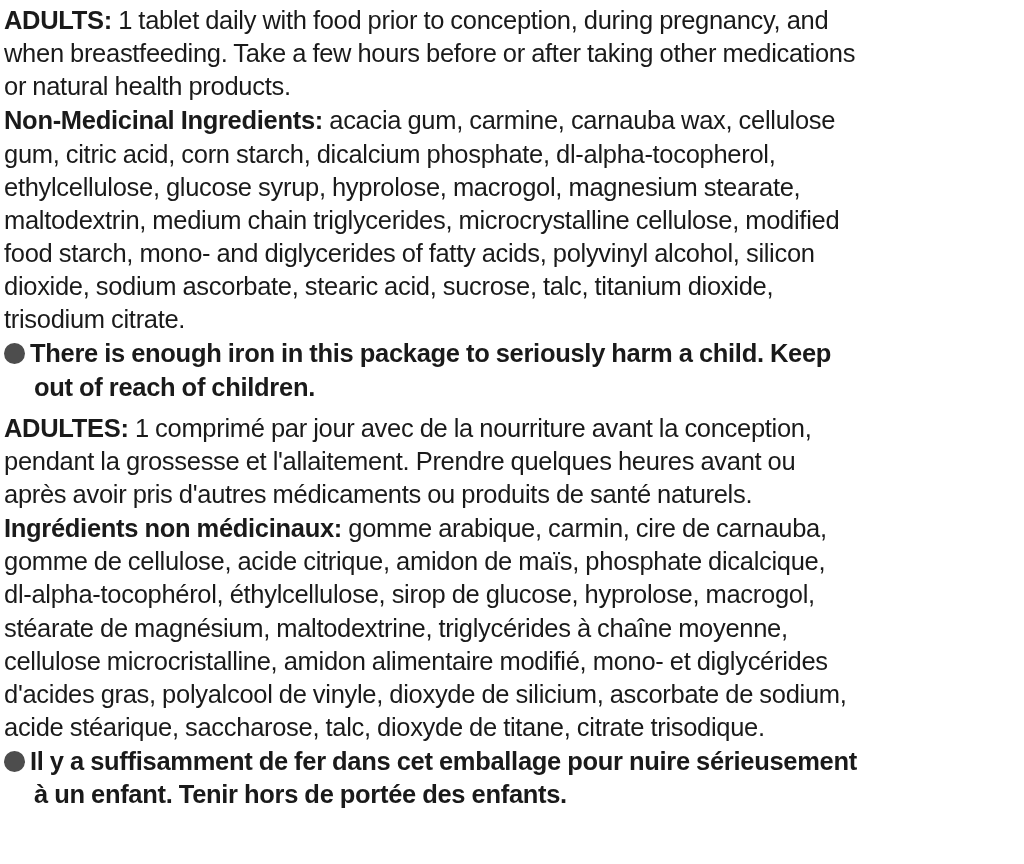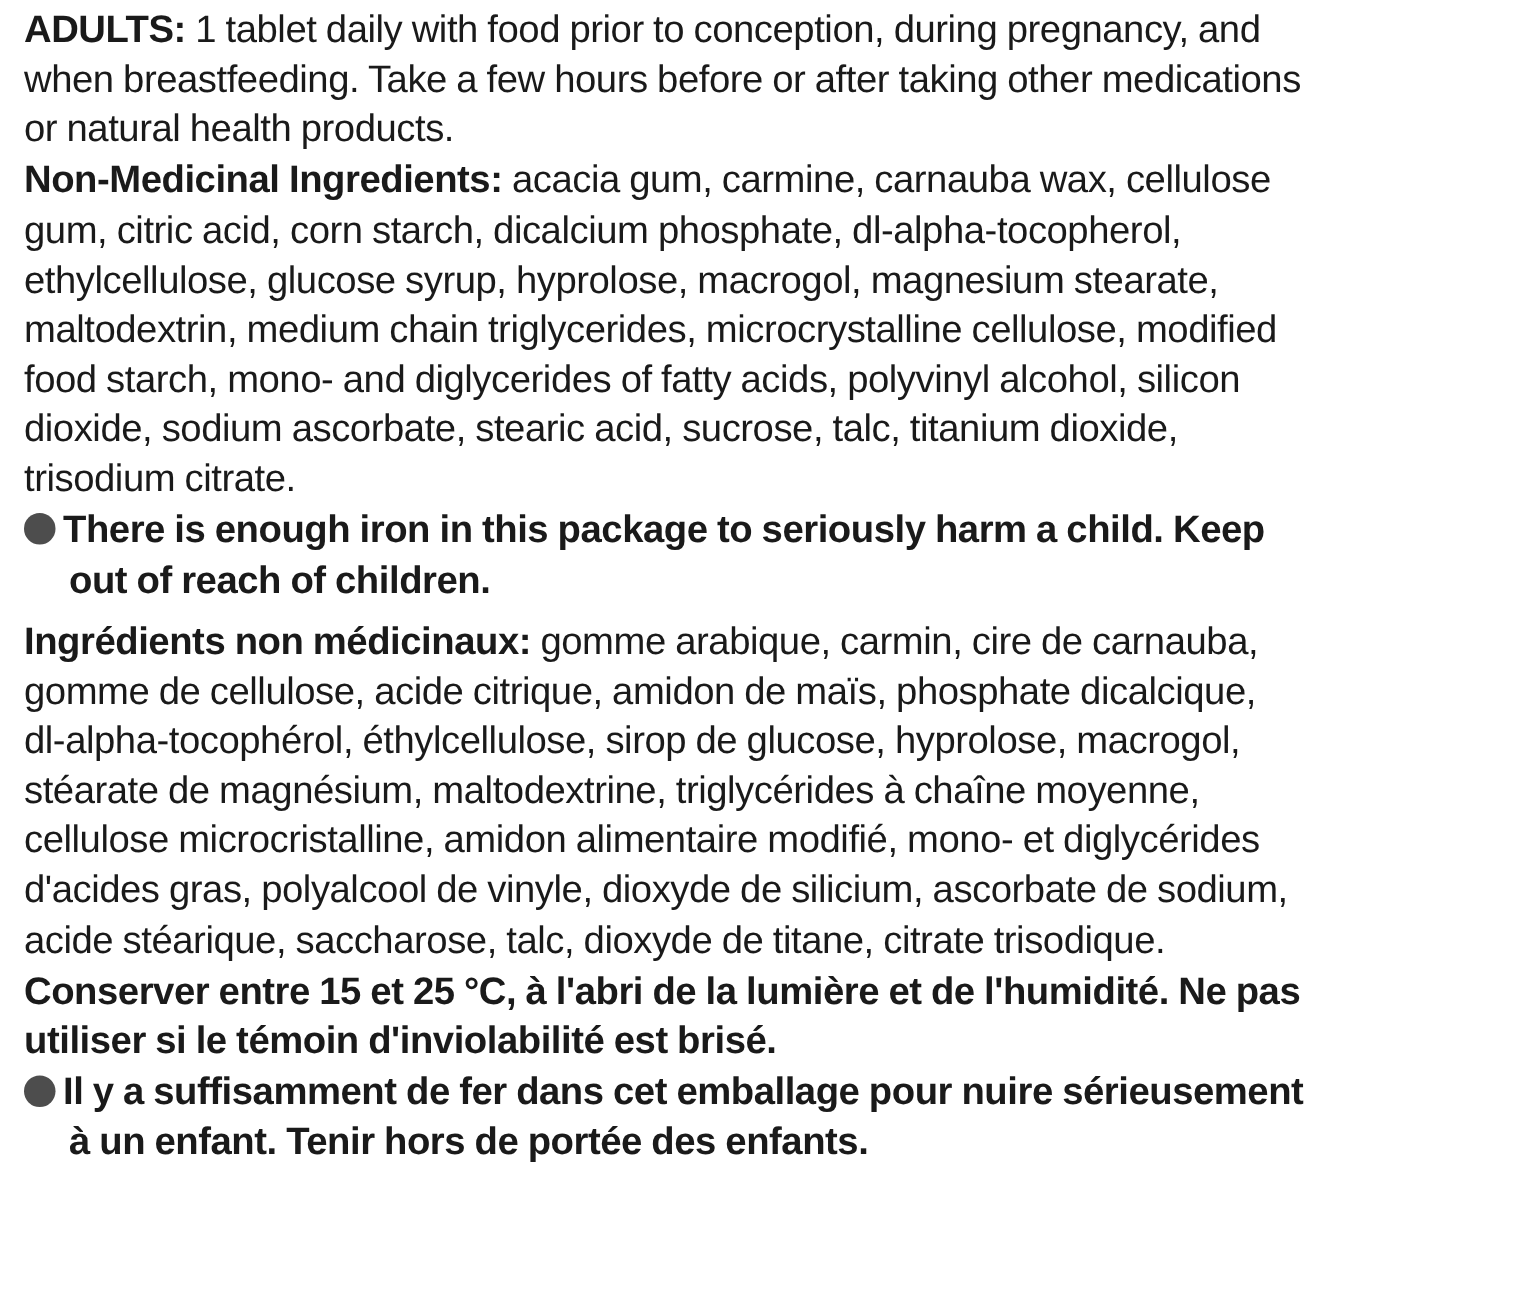--- a/index.html
+++ b/index.html
@@ -12,21 +12,20 @@
     height: 864px;
     font-family: "Liberation Sans", sans-serif;
     color: #1a1a1a;
     overflow: hidden;
   }
   .label {
     box-sizing: border-box;
     width: 864px;
     height: 864px;
     padding: 4px 6px 0 4px;
-    margin-left: 12px;
   }
   .block {
     font-size: 25.5px;
     line-height: 1.30;
     letter-spacing: -0.3px;
     margin: 0 0 1px 0;
     word-spacing: -0.5px;
   }
   b, .bold {
     font-weight: bold;
@@ -63,24 +62,26 @@
     <b>Non-Medicinal Ingredients:</b><span>  acacia gum, carmine, carnauba wax, cellulose gum, citric acid, corn starch, dicalcium phosphate, dl-alpha-tocopherol, ethylcellulose, glucose syrup, hyprolose, macrogol, magnesium stearate, maltodextrin, medium chain triglycerides, microcrystalline cellulose, modified food starch, mono- and diglycerides of fatty acids, polyvinyl alcohol, silicon dioxide, sodium ascorbate, stearic acid, sucrose, talc, titanium dioxide, trisodium citrate.</span>
   </p>
 
 
   <p class="block">
     <span class="warn"><span class="bullet"></span><span>There is enough iron in this package to seriously harm a child. Keep out of reach of children.</span></span>
   </p>
 
   <div class="spacer"></div>
 
+  <p class="block">
+    <b>ADULTES:</b><span> 1 comprimé par jour avec de la nourriture avant la conception, pendant la grossesse et l'allaitement. Prendre quelques heures avant ou après avoir pris d'autres médicaments ou produits de santé naturels.</span>
+  </p>
 
   <p class="block">
     <b>Ingrédients non médicinaux:</b><span> gomme arabique, carmin, cire de carnauba, gomme de cellulose, acide citrique, amidon de maïs, phosphate dicalcique, dl-alpha-tocophérol, éthylcellulose, sirop de glucose, hyprolose, macrogol, stéarate de magnésium, maltodextrine, triglycérides à chaîne moyenne, cellulose microcristalline, amidon alimentaire modifié, mono- et diglycérides d'acides gras, polyalcool de vinyle, dioxyde de silicium, ascorbate de sodium, acide stéarique, saccharose, talc, dioxyde de titane, citrate trisodique.</span>
   </p>
 
-  <p class="block bold">Conserver entre 15 et 25 °C, à l'abri de la lumière et de l'humidité. Ne pas utiliser si le témoin d'inviolabilité est brisé.</p>
 
   <p class="block">
     <span class="warn"><span class="bullet"></span><span>Il y a suffisamment de fer dans cet emballage pour nuire sérieusement à un enfant. Tenir hors de portée des enfants.</span></span>
   </p>
 
 </div>
 
 </body></html>

